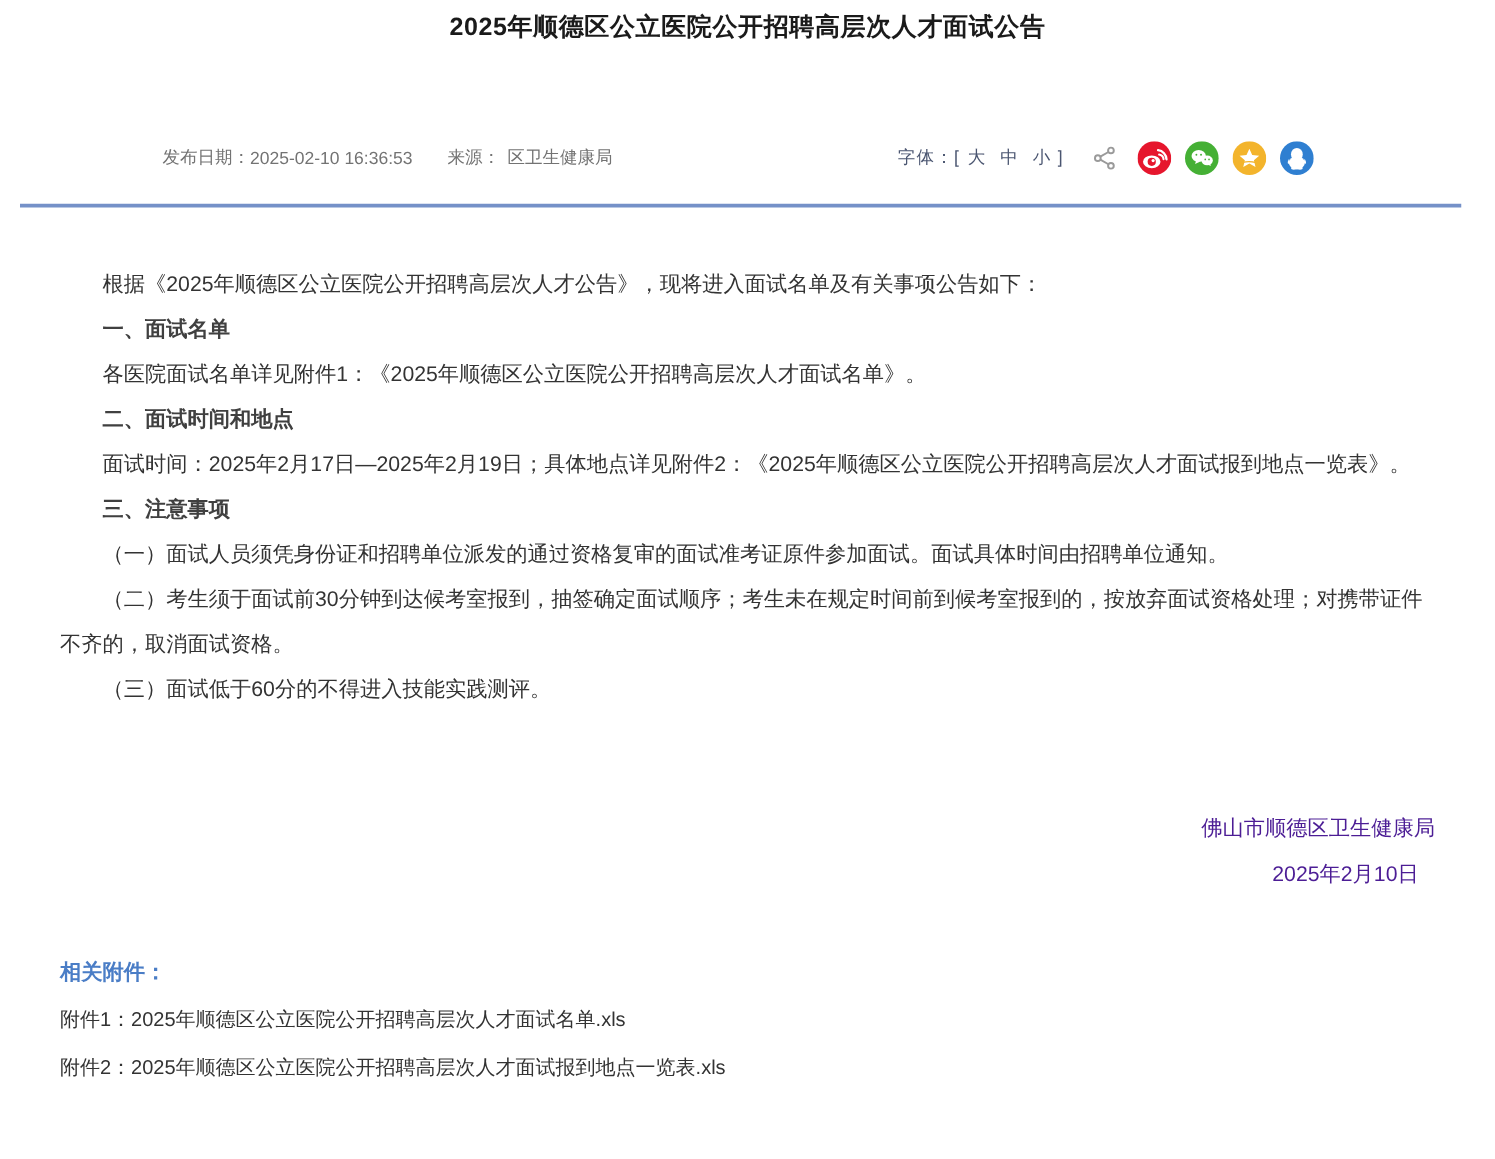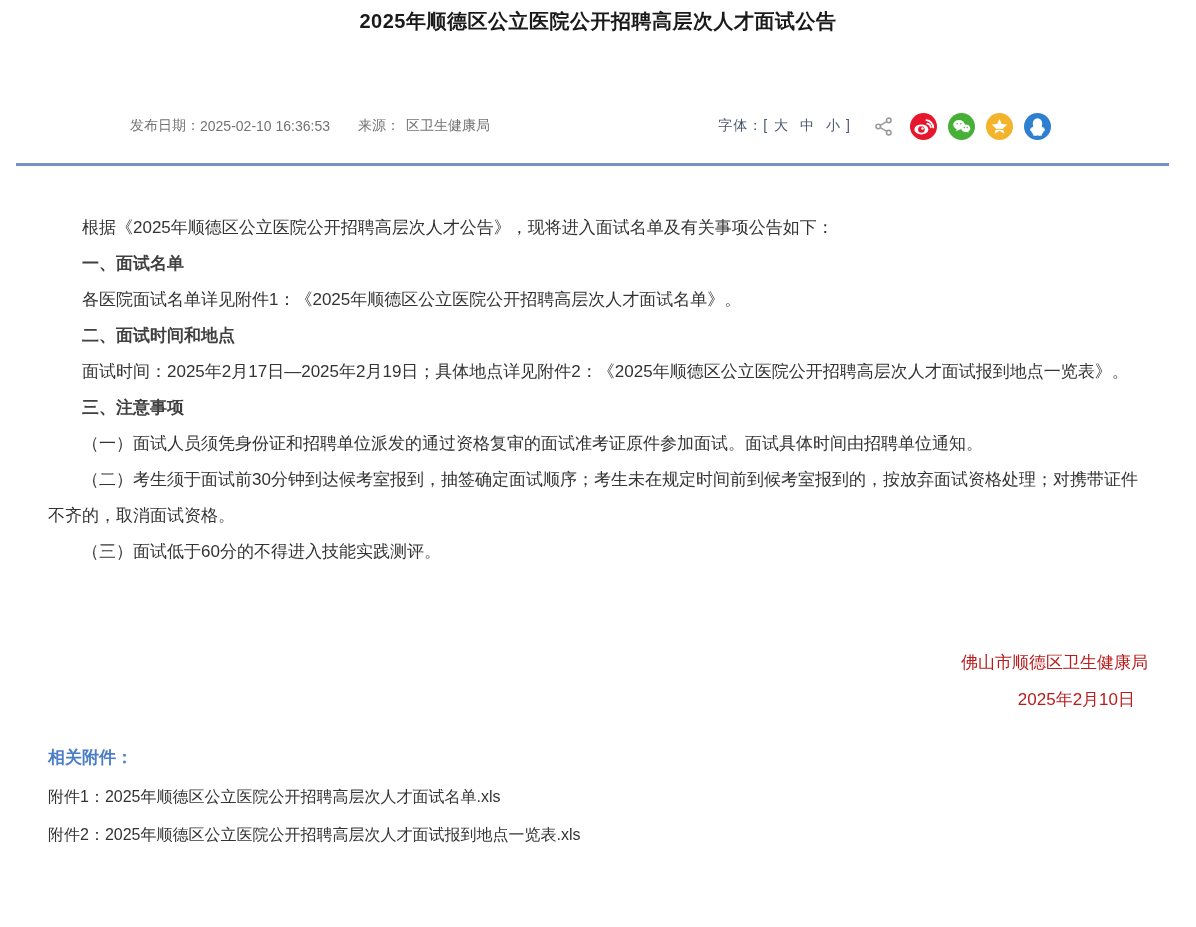--- a/index.html
+++ b/index.html
@@ -95,27 +95,27 @@
     color: #404040;
     line-height: 36px;
   }
 
   .signature {
     margin-top: 74px;
     padding-right: 48px;
     text-align: right;
     font-size: 17px;
     line-height: 37px;
-    color: #b91c1c;
+    color: #4c1d95;
   }
   .signature .sig-date { padding-right: 13px; }
 
   
   .attachments {
-    margin-top: 28px;
+    margin-top: 48px;
     padding: 0 48px;
   }
   .attachments-title {
     font-size: 17px;
     font-weight: bold;
     color: #4a7dc6;
     line-height: 24px;
   }
   .attachment-item {
     display: block;

